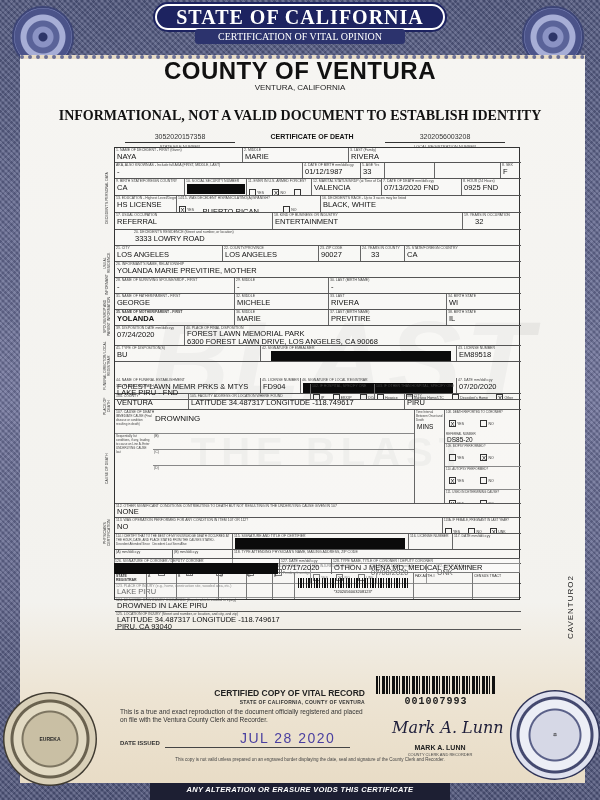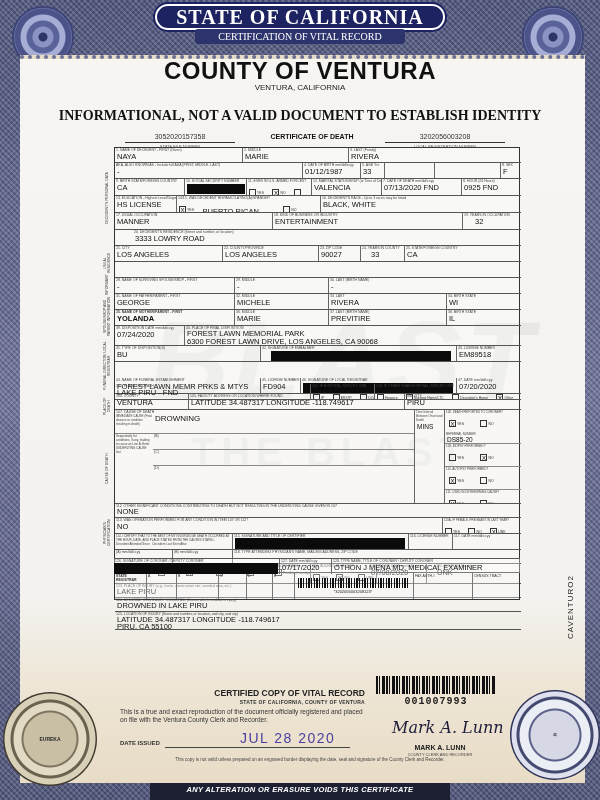--- a/index.html
+++ b/index.html
@@ -119,21 +119,21 @@
     background: #1d1f33; color: #fff; font-size: 7.5px; font-weight: bold; text-align: center; line-height: 14px; letter-spacing: 0.3px; font-style: italic; }
 </style>
 </head>
 <body>
 
 <div class="cert">
   <div class="rosette" style="left:12px; top:6px;"></div>
   <div class="rosette" style="left:522px; top:6px;"></div>
 
   <div class="banner">STATE OF CALIFORNIA</div>
-  <div class="subbanner">CERTIFICATION OF VITAL RECORD</div>
+  <div class="subbanner">CERTIFICATION OF VITAL OPINION</div>
 
   <div class="paper"></div>
 
   <div class="county-title">COUNTY OF VENTURA</div>
   <div class="county-sub">VENTURA, CALIFORNIA</div>
   <div class="info-line">INFORMATIONAL, NOT A VALID DOCUMENT TO ESTABLISH IDENTITY</div>
 
   <div class="hdr-num" style="left:125px; width:110px;">3052020157358</div>
   <div class="hdr-cap" style="left:125px; width:110px;">STATE FILE NUMBER</div>
   <div class="cert-title">CERTIFICATE OF DEATH</div>
@@ -236,21 +236,21 @@
       </div>
       <div class="cell" style="left:206px; width:200px;">
         <div class="lbl">16. DECEDENT'S RACE - Up to 3 races may be listed</div>
         <div class="val">BLACK, WHITE</div>
       </div>
     </div>
 
     <div class="row" style="top:65px; height:17px;">
       <div class="cell" style="left:0; width:158px;">
         <div class="lbl">17. USUAL OCCUPATION</div>
-        <div class="val">MANNER</div>
+        <div class="val">REFERRAL</div>
       </div>
       <div class="cell" style="left:158px; width:190px;">
         <div class="lbl">18. KIND OF BUSINESS OR INDUSTRY</div>
         <div class="val">ENTERTAINMENT</div>
       </div>
       <div class="cell" style="left:348px; width:58px;">
         <div class="lbl">19. YEARS IN OCCUPATION</div>
         <div class="val" style="padding-left:12px;">32</div>
       </div>
     </div>
@@ -279,20 +279,24 @@
         <div class="lbl">24. YEARS IN COUNTY</div>
         <div class="val" style="padding-left:10px;">33</div>
       </div>
       <div class="cell" style="left:290px; width:116px;">
         <div class="lbl">25. STATE/FOREIGN COUNTRY</div>
         <div class="val">CA</div>
       </div>
     </div>
 
     <div class="row" style="top:114px; height:16px;">
+      <div class="cell" style="left:0; width:170px;">
+        <div class="lbl">26. INFORMANT'S NAME, RELATIONSHIP</div>
+        <div class="val">YOLANDA MARIE PREVITIRE, MOTHER</div>
+      </div>
     </div>
 
     <div class="row" style="top:130px; height:16px;">
       <div class="cell" style="left:0; width:120px;">
         <div class="lbl">28. NAME OF SURVIVING SPOUSE/SRDP - FIRST</div>
         <div class="val">-</div>
       </div>
       <div class="cell" style="left:120px; width:94px;">
         <div class="lbl">29. MIDDLE</div>
         <div class="val">-</div>
@@ -562,21 +566,21 @@
     <div class="row" style="top:450px; height:14px;">
       <div class="cell" style="left:0; width:406px;">
         <div class="lbl">124. DESCRIBE HOW INJURY OCCURRED (Events which resulted in injury)</div>
         <div class="val" style="line-height:8px;">DROWNED IN LAKE PIRU</div>
       </div>
     </div>
     <div class="row" style="top:464px; height:18px;">
       <div class="cell" style="left:0; width:406px;">
         <div class="lbl">125. LOCATION OF INJURY (Street and number, or location, and city, and zip)</div>
         <div class="val" style="line-height:7px;">LATITUDE 34.487317 LONGITUDE -118.749617</div>
-        <div class="val" style="line-height:7px;">PIRU, CA 55100</div>
+        <div class="val" style="line-height:7px;">PIRU, CA 93040</div>
       </div>
     </div>
   </div>
 
   <div style="position:absolute; left:114px; top:629px; width:406px; height:0;"></div>
 
   <div class="registrar">
     <div class="reg-cell" style="left:0; width:32px; font-weight:bold;">STATE REGISTRAR</div>
     <div class="reg-cell" style="left:32px; width:30px;">A</div>
     <div class="reg-cell" style="left:62px; width:42px;">B</div>

